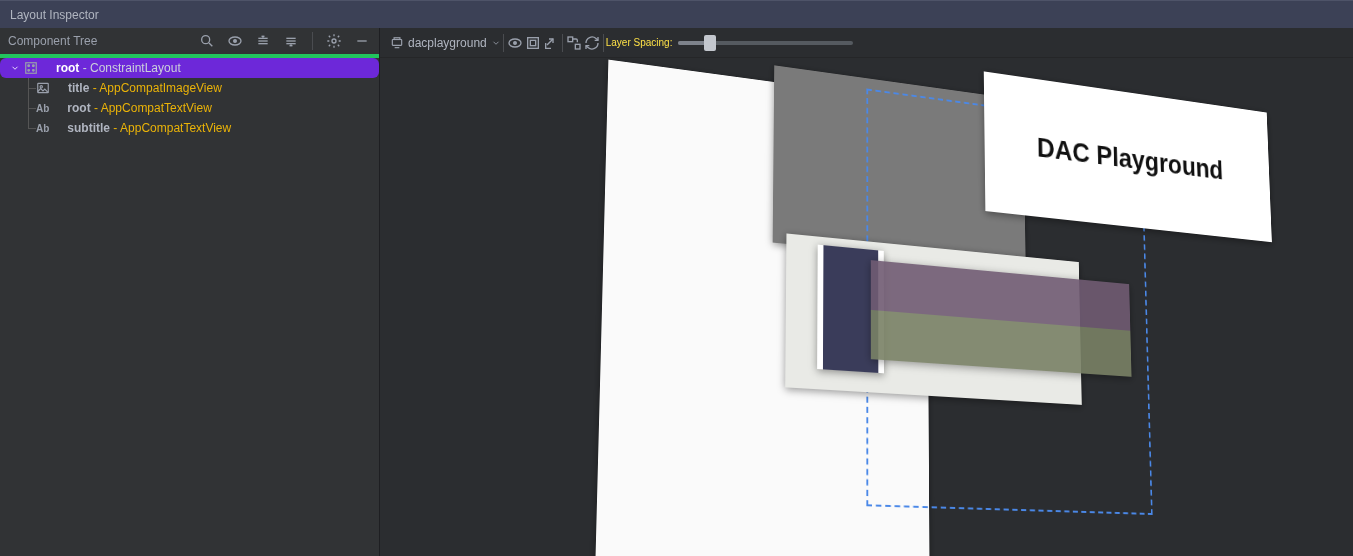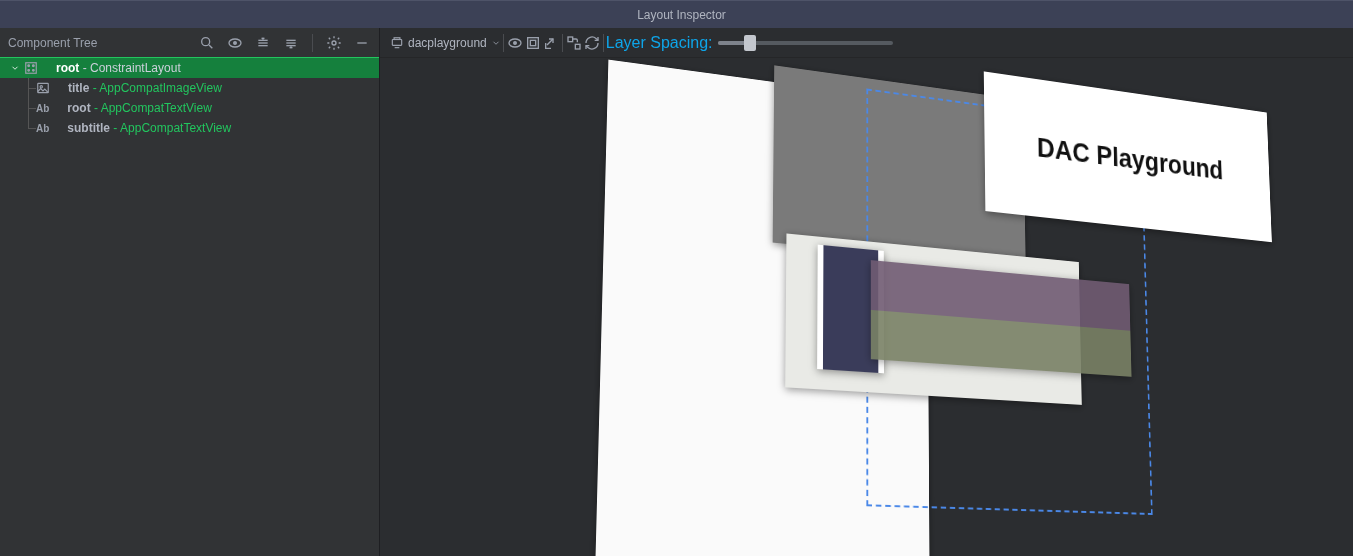--- a/index.html
+++ b/index.html
@@ -17,37 +17,36 @@
     }
     .title-bar {
       height: 28px;
       background: #3c4156;
       border-top: 1px solid #4e5368;
       padding-left: 10px;
       display: flex;
       align-items: center;
       color: #b0b5c0;
       font-size: 12px;
-      justify-content: center;
     }
     .main-area {
       display: flex;
       height: calc(100% - 28px);
     }
     .left-panel {
       width: 380px;
       background: #313335;
       border-right: 1px solid #1e1f22;
     }
     .panel-header {
       height: 30px;
       display: flex;
       align-items: center;
       padding: 0 8px;
-      border-bottom: 1px solid #22c55e;
+      border-bottom: 4px solid #22c55e;
       justify-content: space-between;
     }
     .panel-title {
       color: #9aa0ac;
       font-size: 12px;
     }
     .header-icons {
       display: flex;
       gap: 10px;
       align-items: center;
@@ -74,25 +73,26 @@
     .tree-node {
       height: 20px;
       display: flex;
       align-items: center;
       padding-left: 10px;
       color: #b0b5c0;
       font-size: 12px;
       white-space: nowrap;
     }
     .tree-node.selected {
-      background: #15803d;
+      background: #6d28d9;
       color: #ffffff;
+      border-radius: 6px;
     }
     .tree-node .node-label b { font-weight: 700; }
-    .tree-node .type { color: #22c55e; }
+    .tree-node .type { color: #eab308; }
     .tree-node.selected .type { color: #ccd0db; }
     .tree-indent { display: inline-block; }
     .tree-guide {
       display: inline-block;
       width: 14px;
       height: 20px;
       position: relative;
     }
     .tree-guide::before {
       content: '';
@@ -132,22 +132,22 @@
     }
     .process-dd {
       display: flex;
       align-items: center;
       color: #b0b5c0;
       font-size: 12px;
       gap: 4px;
       cursor: pointer;
     }
     .slider-label {
-      color: #0ea5e9;
-      font-size: 16px;
+      color: #fde047;
+      font-size: 10px;
     }
     .slider {
       width: 175px;
       height: 4px;
       background: #555a60;
       position: relative;
       border-radius: 2px;
       margin-left: 6px;
     }
     .slider-fill {

